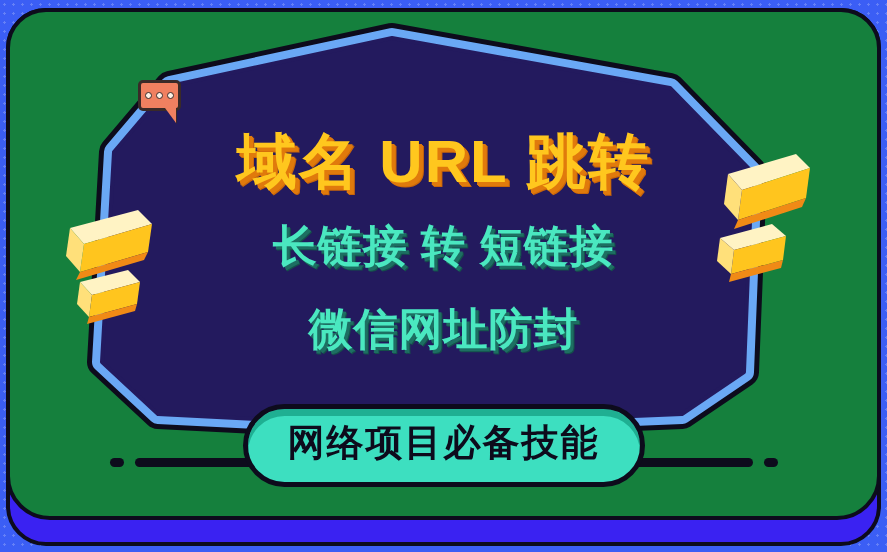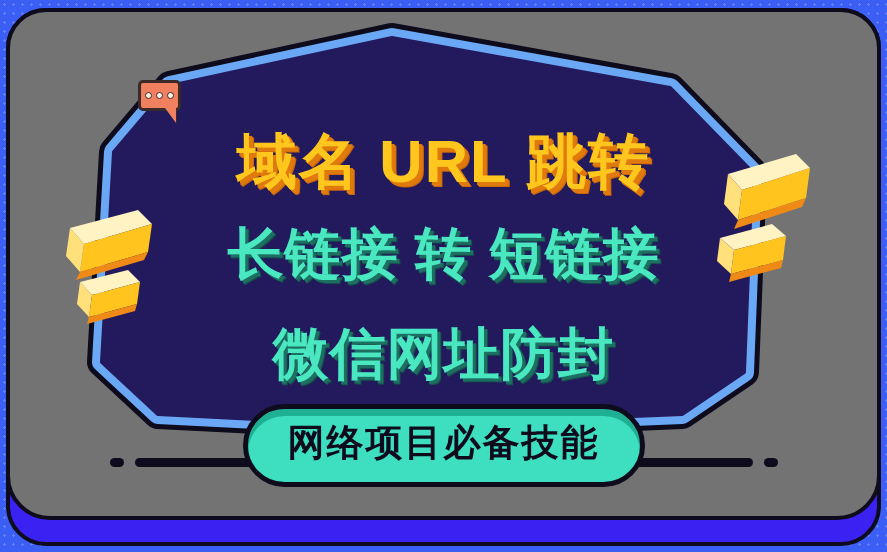--- a/index.html
+++ b/index.html
@@ -34,21 +34,21 @@
     left:6px; top:8px; right:6px; bottom:6px;
     background:#3a22f2;
     border-radius:40px;
     border:4px solid #0d0b1c;
   }
 
   
   .card {
     position:absolute;
     left:6px; top:8px; right:6px; bottom:32px;
-    background:#737373;
+    background:#15803d;
     border-radius:40px 40px 44px 44px;
     border:4px solid #0d0b1c;
     overflow:hidden;
   }
 
   
   .frame-wrap {
     position:absolute;
     left:52px; top:10px;
     width:720px; height:420px;
@@ -70,21 +70,21 @@
     color:#ffc71e;
     text-shadow:
        3px 3px 0 #e07a0c,
        4px 4px 0 #e07a0c,
        5px 5px 0 #c9650a;
     line-height:1.05;
     white-space:nowrap;
   }
 
   .subline {
-    font-size:56px;
+    font-size:44px;
     font-weight:bold;
     color:#4ae8c0;
     letter-spacing:1px;
     text-shadow:
        3px 3px 0 #1d6f62,
        4px 4px 0 #14504a;
     white-space:nowrap;
   }
   .subline.first { margin-top:24px; }
   .subline.second { margin-top:24px; }

